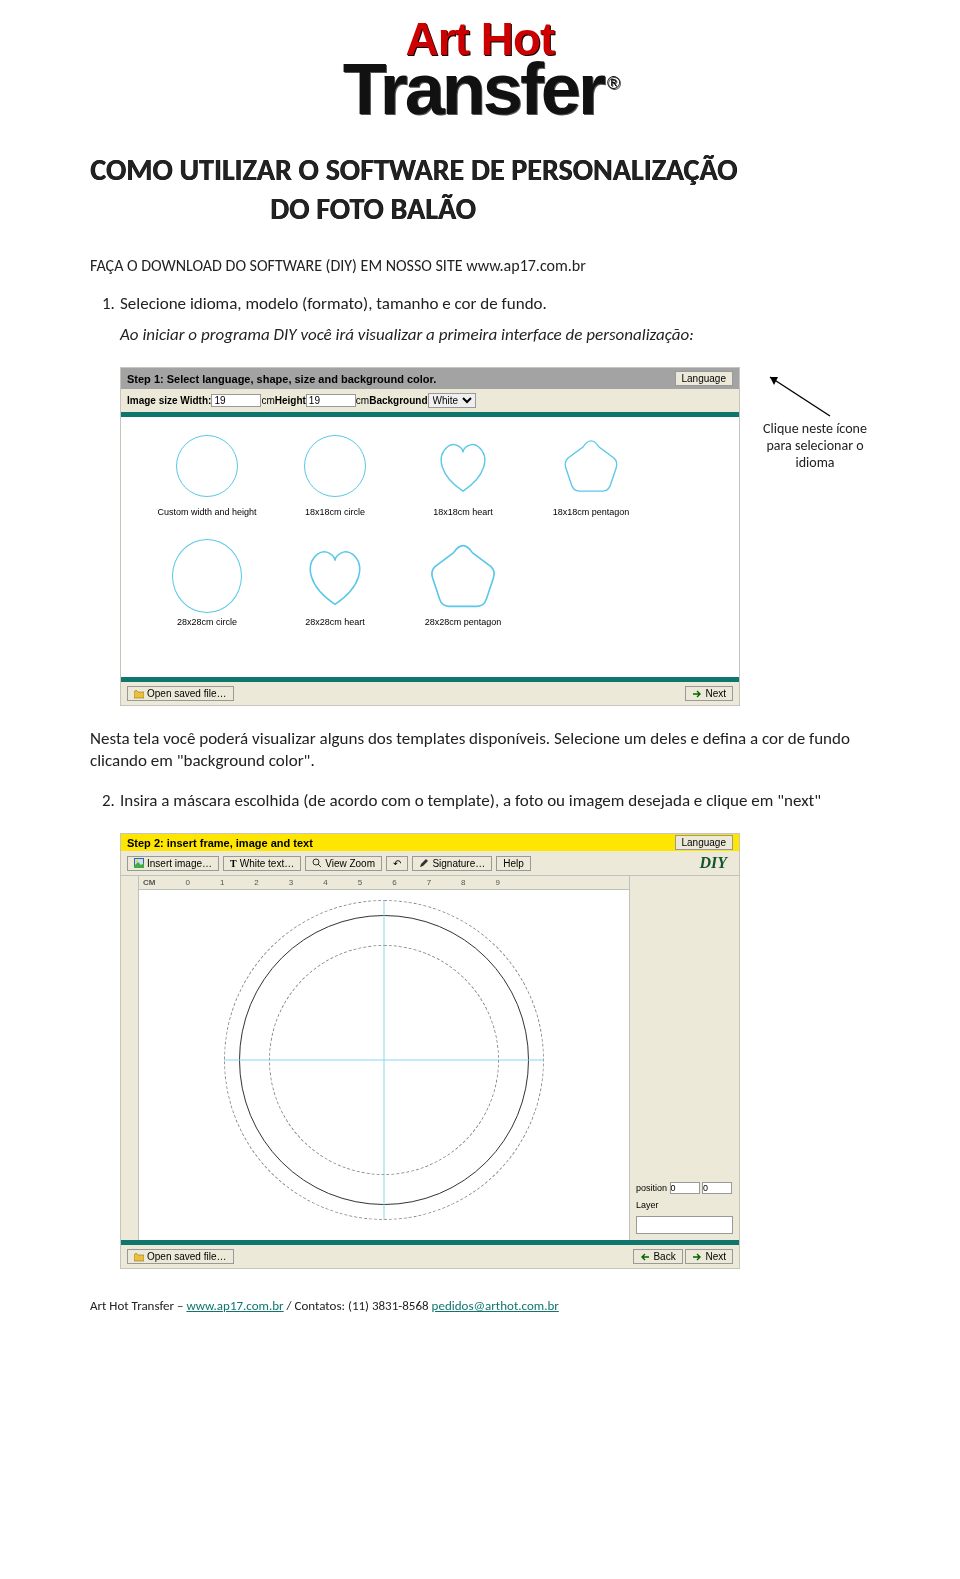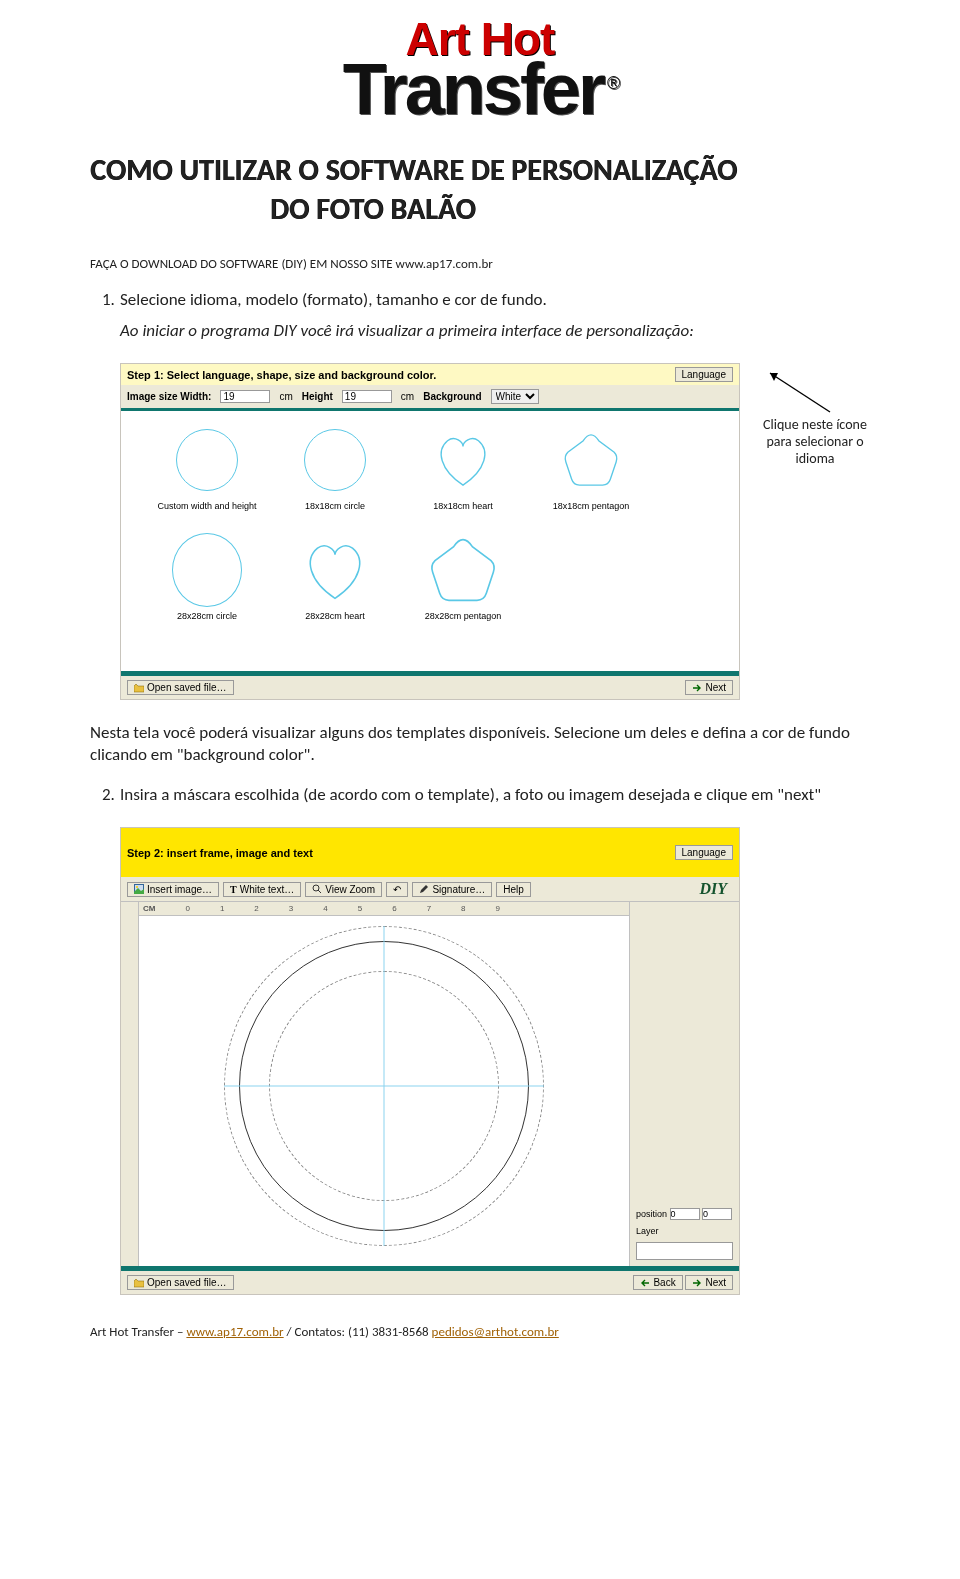--- a/index.html
+++ b/index.html
@@ -23,47 +23,47 @@
   .logo .l2 { color:#111; font-size:72px; text-shadow:1px 1px 0 #555; letter-spacing:-3px; position:relative; }
   .logo .reg { font-size:18px; vertical-align:super; color:#111; font-family:Arial; font-weight:normal; margin-left:4px;}
   h1 {
     font-size: 30px;
     font-weight: bold;
     margin-top: 30px;
     line-height: 1.3;
     text-shadow: 0.5px 0 0 #000;
   }
   h1 .indent { display:block; padding-left:180px; }
-  .intro { margin-top:28px; font-size:13px; }
+  .intro { margin-top:28px; font-size:16px; }
   ol { list-style:none; margin-top:18px; }
   ol li { margin-top:6px; font-size:17px; }
   ol li .num { display:inline-block; width:30px; padding-left:12px; }
   .sub { margin-top:10px; margin-left:30px; font-size:17px;font-style:italic; }
   .screenshot-block { position:relative; margin:22px 0 0 30px; }
   .callout {
     position:absolute; right:-10px; top:54px; width:130px; text-align:center;
     font-size:14px; line-height:1.2;
   }
   .arrow {
     position:absolute; right:30px; top:4px; transform:rotate(0deg);
   }
   .screenshot1 {
     width: 620px;
     border: 1px solid #c8c4bc;
     background: #ece9d8;
     font-family: Tahoma, Arial, sans-serif;
     font-size: 10px;
     color:#000;
   }
-  .screenshot1 .stepbar { background:#fef9c3; padding:3px 6px; font-weight:bold; font-size:11px; display:flex; justify-content:space-between; align-items:center; }
+  .screenshot1 .stepbar { background:#a3a3a3; padding:3px 6px; font-weight:bold; font-size:11px; display:flex; justify-content:space-between; align-items:center; }
   .screenshot1 .btn, .screenshot2 .btn {
     background:#ece9d8; border:1px solid #999; padding:1px 6px; font-size:10px; font-weight:normal;
     display:inline-flex; align-items:center; gap:3px;
   }
-  .screenshot1 .sizebar { background:#ece9d8; padding:4px 6px; font-size:10px; display:flex; gap:9px; align-items:center; border-bottom:3px solid #0f766e;}
+  .screenshot1 .sizebar { background:#ece9d8; padding:4px 6px; font-size:10px; display:flex; gap:0; align-items:center; border-bottom:5px solid #0f766e;}
   .screenshot1 .sizebar input { width:50px; font-size:10px; border:1px solid #999; padding:0 2px; }
   .screenshot1 .sizebar select { font-size:10px; border:1px solid #999; }
   .screenshot1 .shapes { background:#fff; padding:14px 10px 24px 10px; min-height:260px; }
   .shape-row { display:flex; gap:28px; margin-bottom:24px;margin-left:26px; }
   .shape-cell { width:100px; text-align:center; font-size:9px; }
   .shape-cell .sh { width:70px; height:70px; margin:0 auto 6px auto; display:flex; align-items:center; justify-content:center; }
   .circle-s { width:62px; height:62px; border:1.2px solid #5ac8e6; border-radius:50%; }
   .heart-s { width:62px; height:58px; }
   .pent-s { width:58px; height:58px; }
   .circle-l { width:74px; height:74px; border:1.2px solid #5ac8e6; border-radius:50%; }
@@ -72,39 +72,39 @@
 
   .screenshot2 {
     width: 620px;
     border: 1px solid #c8c4bc;
     background: #ece9d8;
     font-family: Tahoma, Arial, sans-serif;
     font-size: 10px;
     color:#000;
     margin:22px 0 0 30px;
   }
-  .screenshot2 .stepbar { background:#ffe600; padding:17px 6px; font-weight:bold; font-size:11px; display:flex; justify-content:space-between; align-items:center;gap:20px; }
+  .screenshot2 .stepbar { background:#ffe600; padding:1px 6px; font-weight:bold; font-size:11px; display:flex; justify-content:space-between; align-items:center;gap:20px; }
   .screenshot2 .toolbar { background:#ece9d8; padding:3px 6px; display:flex; gap:4px; align-items:center; border-bottom:1px solid #c0c0c0;}
   .screenshot2 .diy { color:#14532d; font-weight:bold; font-family:'Comic Sans MS',cursive; font-size:16px; margin-left:auto; padding-right:6px; font-style:italic;}
   .screenshot2 .canvas-wrap { background:#fff; display:flex; }
   .ruler-v { width:18px; background:#ece9d8; border-right:1px solid #c0c0c0; font-size:8px; writing-mode:vertical-rl; }
   .canvas-col { flex:1 1 auto; }
   .ruler-h { height:14px; background:#ece9d8; border-bottom:1px solid #c0c0c0; font-size:8px; padding-left:4px; display:flex; gap:30px; align-items:center; color:#555;}
   .canvas { height:340px; background:#fff; position:relative; display:flex; align-items:center; justify-content:center; }
   .ring-outer { width:320px; height:320px; border:1px dashed #888; border-radius:50%; display:flex; align-items:center; justify-content:center; position:relative;}
   .ring-mid { width:290px; height:290px; border:1px solid #333; border-radius:50%; display:flex; align-items:center; justify-content:center;}
   .ring-inner { width:230px; height:230px; border:1px dashed #888; border-radius:50%; }
   .cross-v { position:absolute; width:1px; height:320px; background:#8cd3f0; left:50%; top:50%; transform:translate(-50%,-50%);}
   .cross-h { position:absolute; height:1px; width:320px; background:#8cd3f0; left:50%; top:50%; transform:translate(-50%,-50%);}
   .right-panel { width:110px; background:#ece9d8; border-left:1px solid #c0c0c0; padding:6px; font-size:9px; }
   .right-panel .field { margin-top:300px; }
   .right-panel input { width:30px; font-size:9px; border:1px solid #999; }
   .right-panel .layerbox { margin-top:6px; background:#fff; border:1px solid #999; height:18px; }
   .footer { margin-top:22px; font-size:13px; border-top:1px solid #fff; padding-top:6px; }
-  .undln { text-decoration:underline; color:#a16207; }
+  .undln { text-decoration:underline; color:#0f766e; }
   svg.heart path, svg.pent path { fill:none; stroke:#5ac8e6; stroke-width:1.4; }
   .ico { width:10px; height:10px; display:inline-block; }
 </style>
 </head>
 <body>
 
 <div class="logo-wrap">
   <div class="logo">
     <div class="l1">Art Hot</div>
     <div class="l2"><span>Transfer</span><span class="reg">®</span></div>

